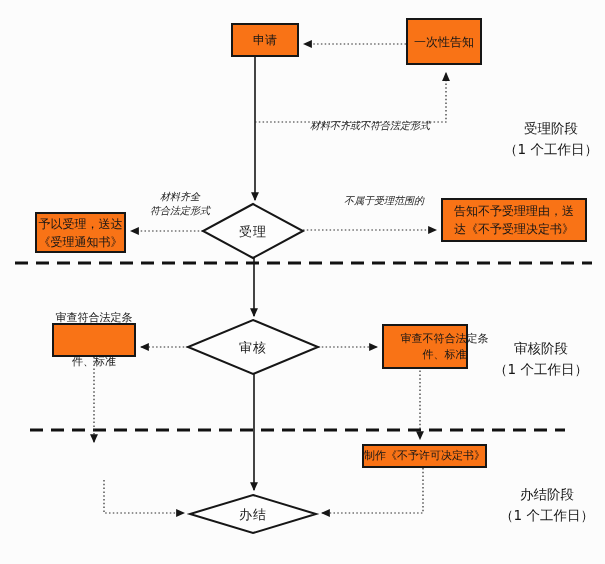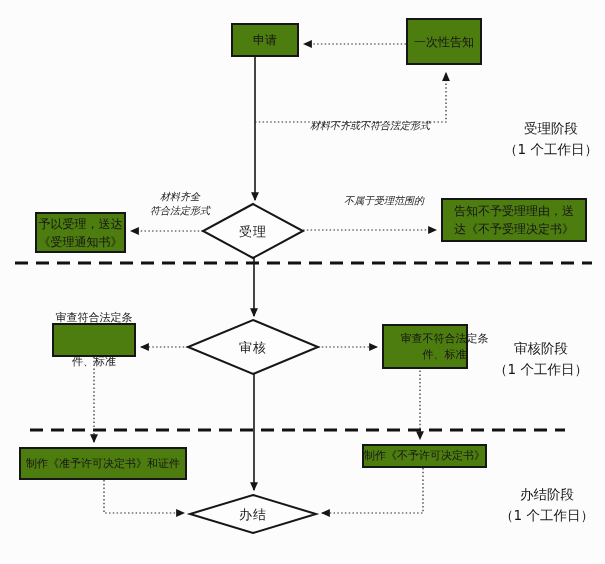--- a/index.html
+++ b/index.html
@@ -15,21 +15,21 @@
     color:#161616;
   }
   .wires{position:absolute;left:0;top:0;}
   .wire-solid{stroke:#161616;stroke-width:1.6;fill:none;}
   .wire-dot{stroke:#2a2a2a;stroke-width:1.2;fill:none;stroke-dasharray:1.5 2.3;}
   .wire-dash{stroke:#111;stroke-width:3;fill:none;stroke-dasharray:13 8;}
   .node-shape{fill:#fdfdfd;stroke:#161616;stroke-width:2;}
   .box{
     position:absolute;
     border:2px solid #161616;
-    background:#4d7c0f;
+    background:#f97316;
     display:flex;flex-direction:column;
     align-items:center;justify-content:center;
     text-align:center;
     font-size:12px;line-height:1.5;
     box-sizing:border-box;
     white-space:nowrap;
   }
   .box.small{font-size:11px;line-height:1.45;}
   .diamond-label{
     position:absolute;text-align:center;
@@ -102,23 +102,20 @@
   <div class="box small" style="left:52px;top:323px;width:84px;height:34px;gap:28px;">
     <span>审查符合法定条</span>
     <span>件、标准</span>
   </div>
 
   <div class="box small" style="left:382px;top:324px;width:86px;height:45px;padding-left:39px;">
     <span>审查不符合法定条</span>
     <span>件、标准</span>
   </div>
 
-  <div class="box small" style="left:19px;top:447px;width:168px;height:33px;">
-    <span>制作《准予许可决定书》和证件</span>
-  </div>
 
   <div class="box small" style="left:362px;top:444px;width:125px;height:24px;">
     <span>制作《不予许可决定书》</span>
   </div>
 
   <div class="diamond-label" style="left:203px;top:223px;width:100px;">受理</div>
   <div class="diamond-label" style="left:188px;top:339px;width:130px;">审核</div>
   <div class="diamond-label" style="left:190px;top:506px;width:126px;">办结</div>
 
   <div class="annotation" style="left:290px;top:101px;width:160px;margin-top:18px;">材料不齐或不符合法定形式</div>

